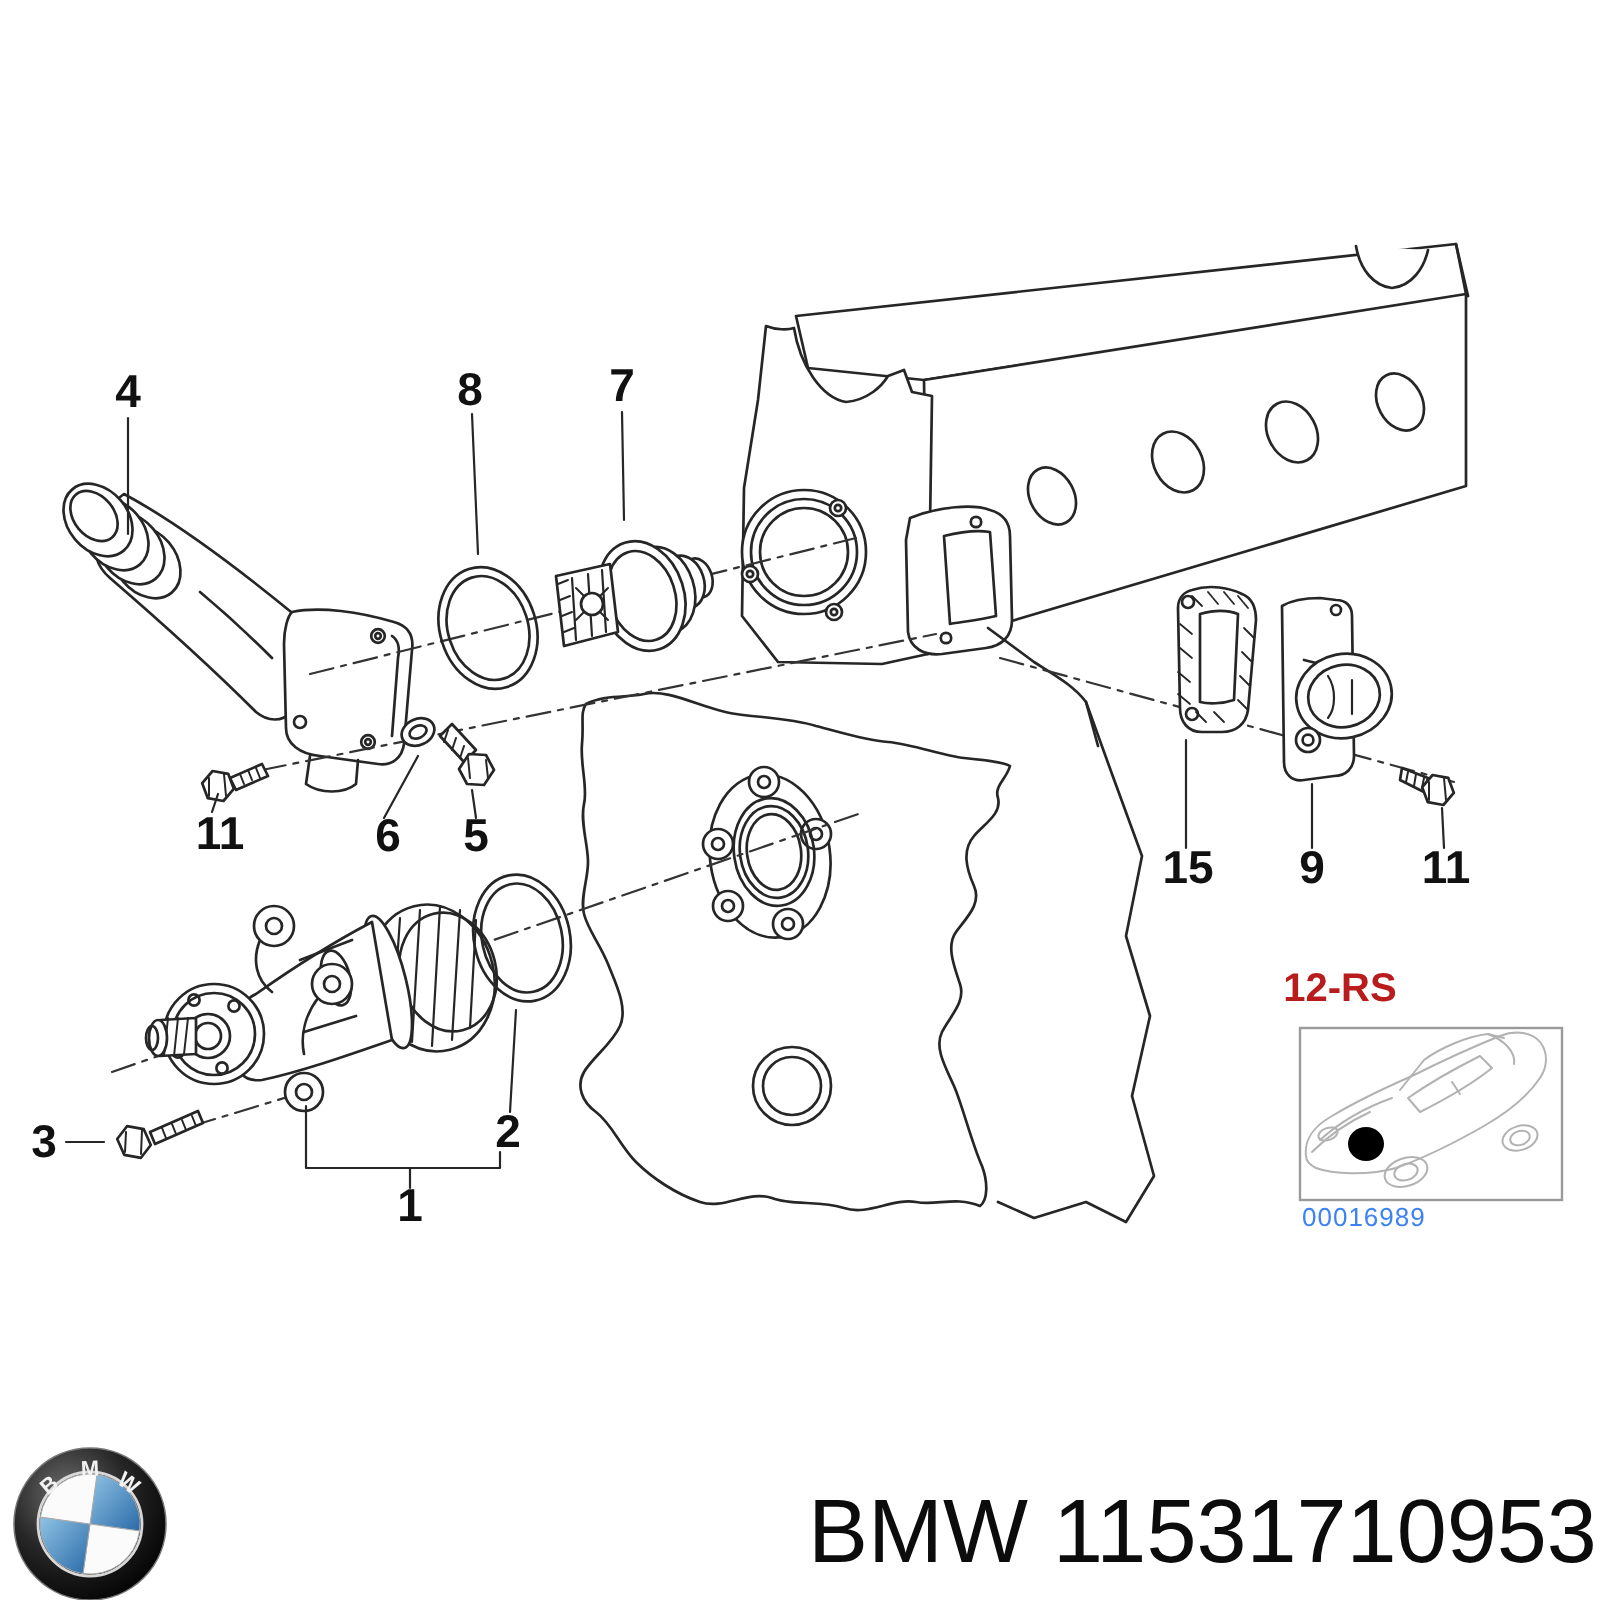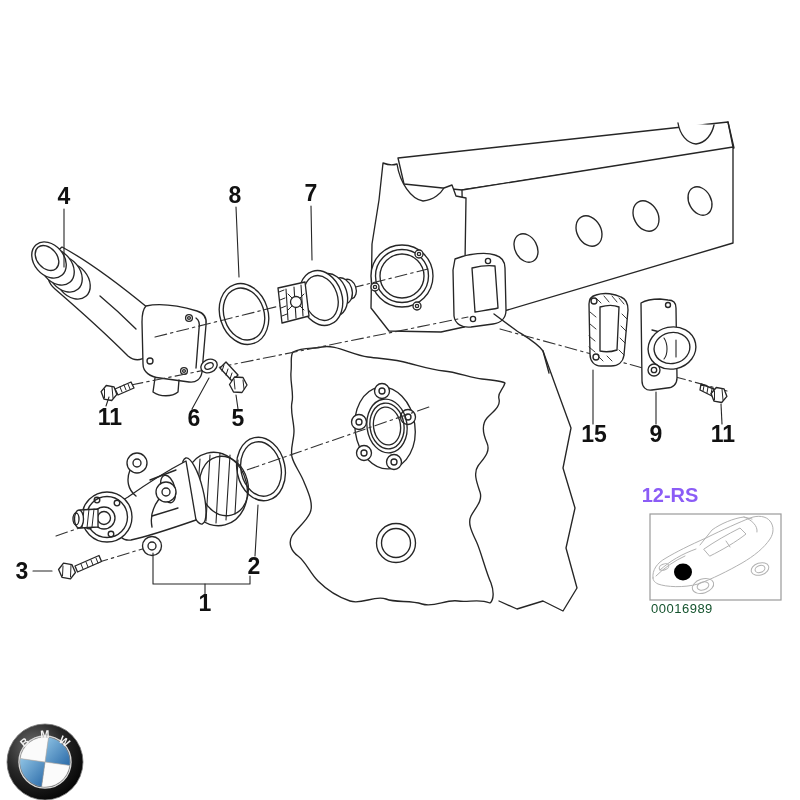--- a/index.html
+++ b/index.html
@@ -1,22 +1,22 @@
 <!DOCTYPE html>
 <html><head>
 <meta charset="utf-8">
 <style>
   html,body{margin:0;padding:0;background:#ffffff;}
   .page{position:relative;width:800px;height:800px;background:#ffffff;overflow:hidden;
         font-family:"Liberation Sans", sans-serif;}
   .art{position:absolute;left:0;top:0;width:800px;height:800px;}
   .callout{position:absolute;transform:translate(-50%,-50%);font-size:23px;font-weight:bold;
            color:#111;letter-spacing:0px;line-height:1;}
-  .variant-label{position:absolute;transform:translate(-50%,-50%);font-size:20px;font-weight:bold;color:#8b5cf6;}
-  .image-code{position:absolute;font-size:13px;color:#14532d;letter-spacing:0.5px;}
+  .variant-label{position:absolute;transform:translate(-50%,-50%);font-size:20px;font-weight:bold;color:#b91c1c;}
+  .image-code{position:absolute;font-size:13px;color:#3b82f6;letter-spacing:0.5px;}
   .part-title{position:absolute;font-size:45px;color:#0c0c0c;white-space:nowrap;}
 </style>
 </head>
 <body>
 
 <div class="page">
 
 <svg class="art" viewBox="0 0 800 800">
   <defs>
     <radialGradient id="ringGrad" cx="35%" cy="30%" r="80%">
@@ -351,14 +351,15 @@
   <div class="callout" style="left:594px;top:434px">15</div>
   <div class="callout" style="left:656px;top:434px">9</div>
   <div class="callout" style="left:723px;top:434px">11</div>
   <div class="callout" style="left:22px;top:571px">3</div>
   <div class="callout" style="left:254px;top:566px">2</div>
   <div class="callout" style="left:205px;top:603px">1</div>
 
   <div class="variant-label" style="left:670px;top:495px">12-RS</div>
   <div class="image-code" style="left:651px;top:601px">00016989</div>
 
+  <div class="part-title" style="left:404px;top:740px">BMW 11531710953</div>
 
 </div>
 
 </body></html>

